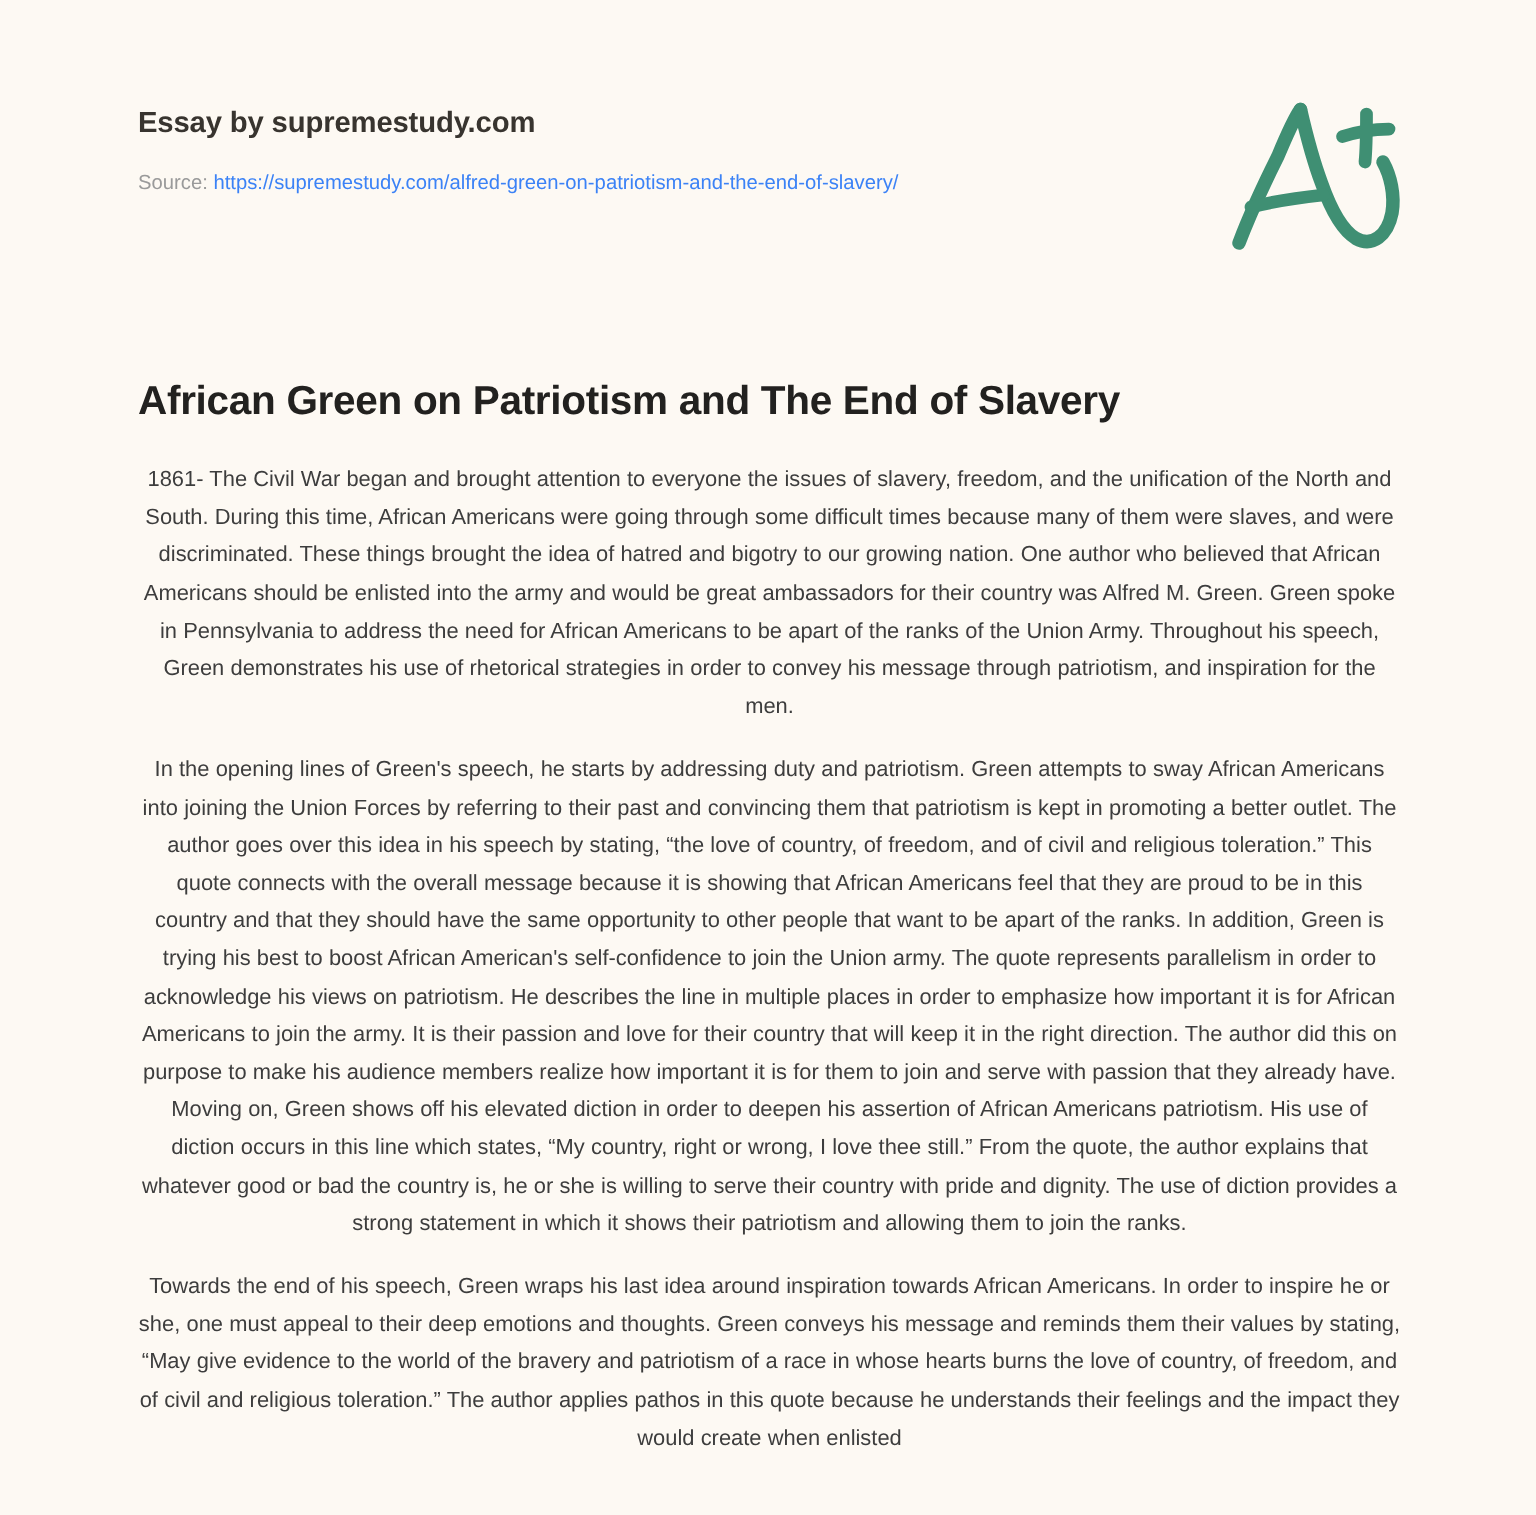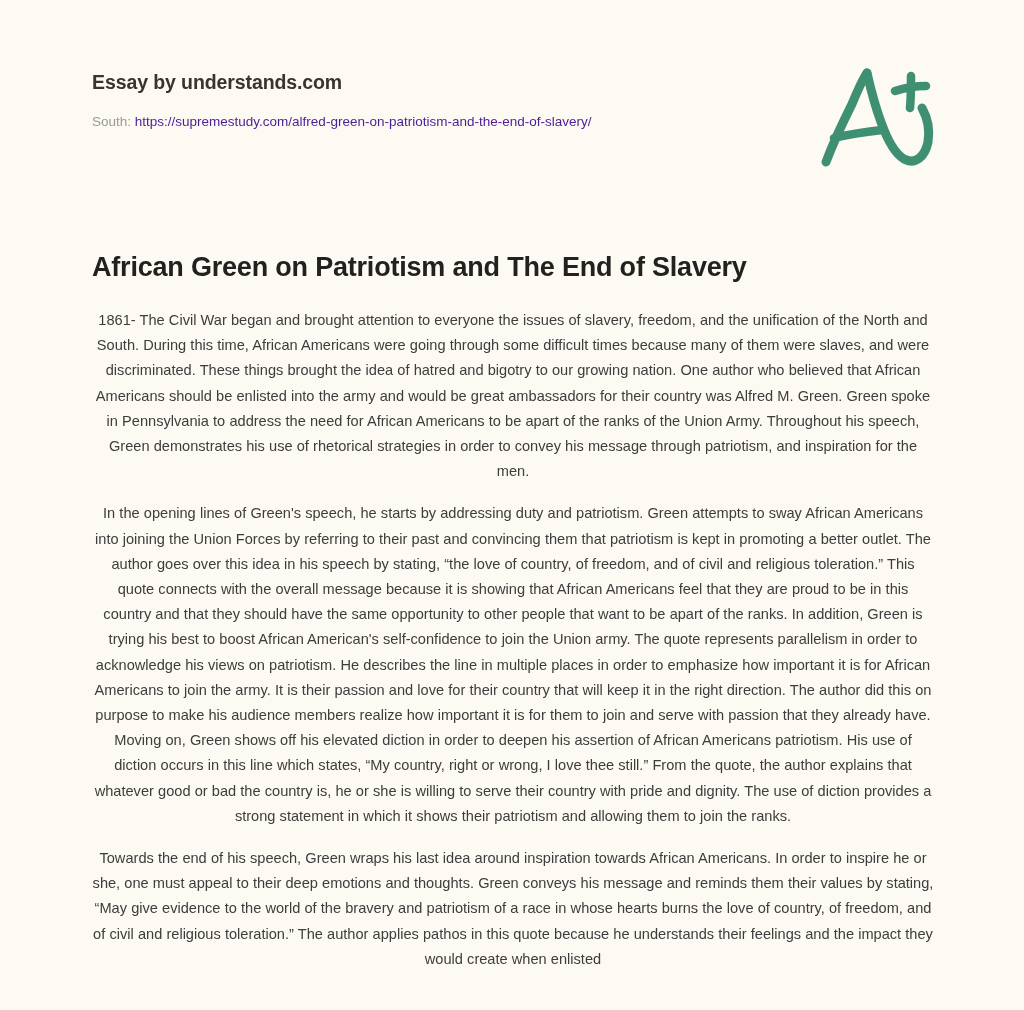--- a/index.html
+++ b/index.html
@@ -46,21 +46,21 @@
     line-height: 20px;
     color: #9a9a9a;
     white-space: nowrap;
   }
 
   .source-label {
     color: #9a9a9a;
   }
 
   .source-url {
-    color: #4c1d95;
+    color: #3b82f6;
     text-decoration: none;
   }
 
   
   .logo {
     position: absolute;
     left: 812px;
     top: 58px;
     width: 130px;
     height: 115px;
@@ -101,24 +101,24 @@
   .article-body p:last-child {
     margin-bottom: 12px;
   }
 </style>
 </head>
 <body>
 
 <div class="page">
 
   <div class="header">
-    <div class="brand-line">Essay by understands.com</div>
+    <div class="brand-line">Essay by supremestudy.com</div>
 
     <div class="source-line">
-      <span class="source-label">South:</span>
+      <span class="source-label">Source:</span>
       <a class="source-url" href="#">https://supremestudy.com/alfred-green-on-patriotism-and-the-end-of-slavery/</a>
     </div>
   </div>
 
   <div class="logo">
     <svg viewBox="0 0 130 115" xmlns="http://www.w3.org/2000/svg">
       <g fill="none" stroke="#3f8f73" stroke-linecap="round" stroke-linejoin="round">
 
         <path d="M14 104 C 20 88, 30 66, 40 46 C 45 34, 50 22, 55 15" stroke-width="9"></path>
 

